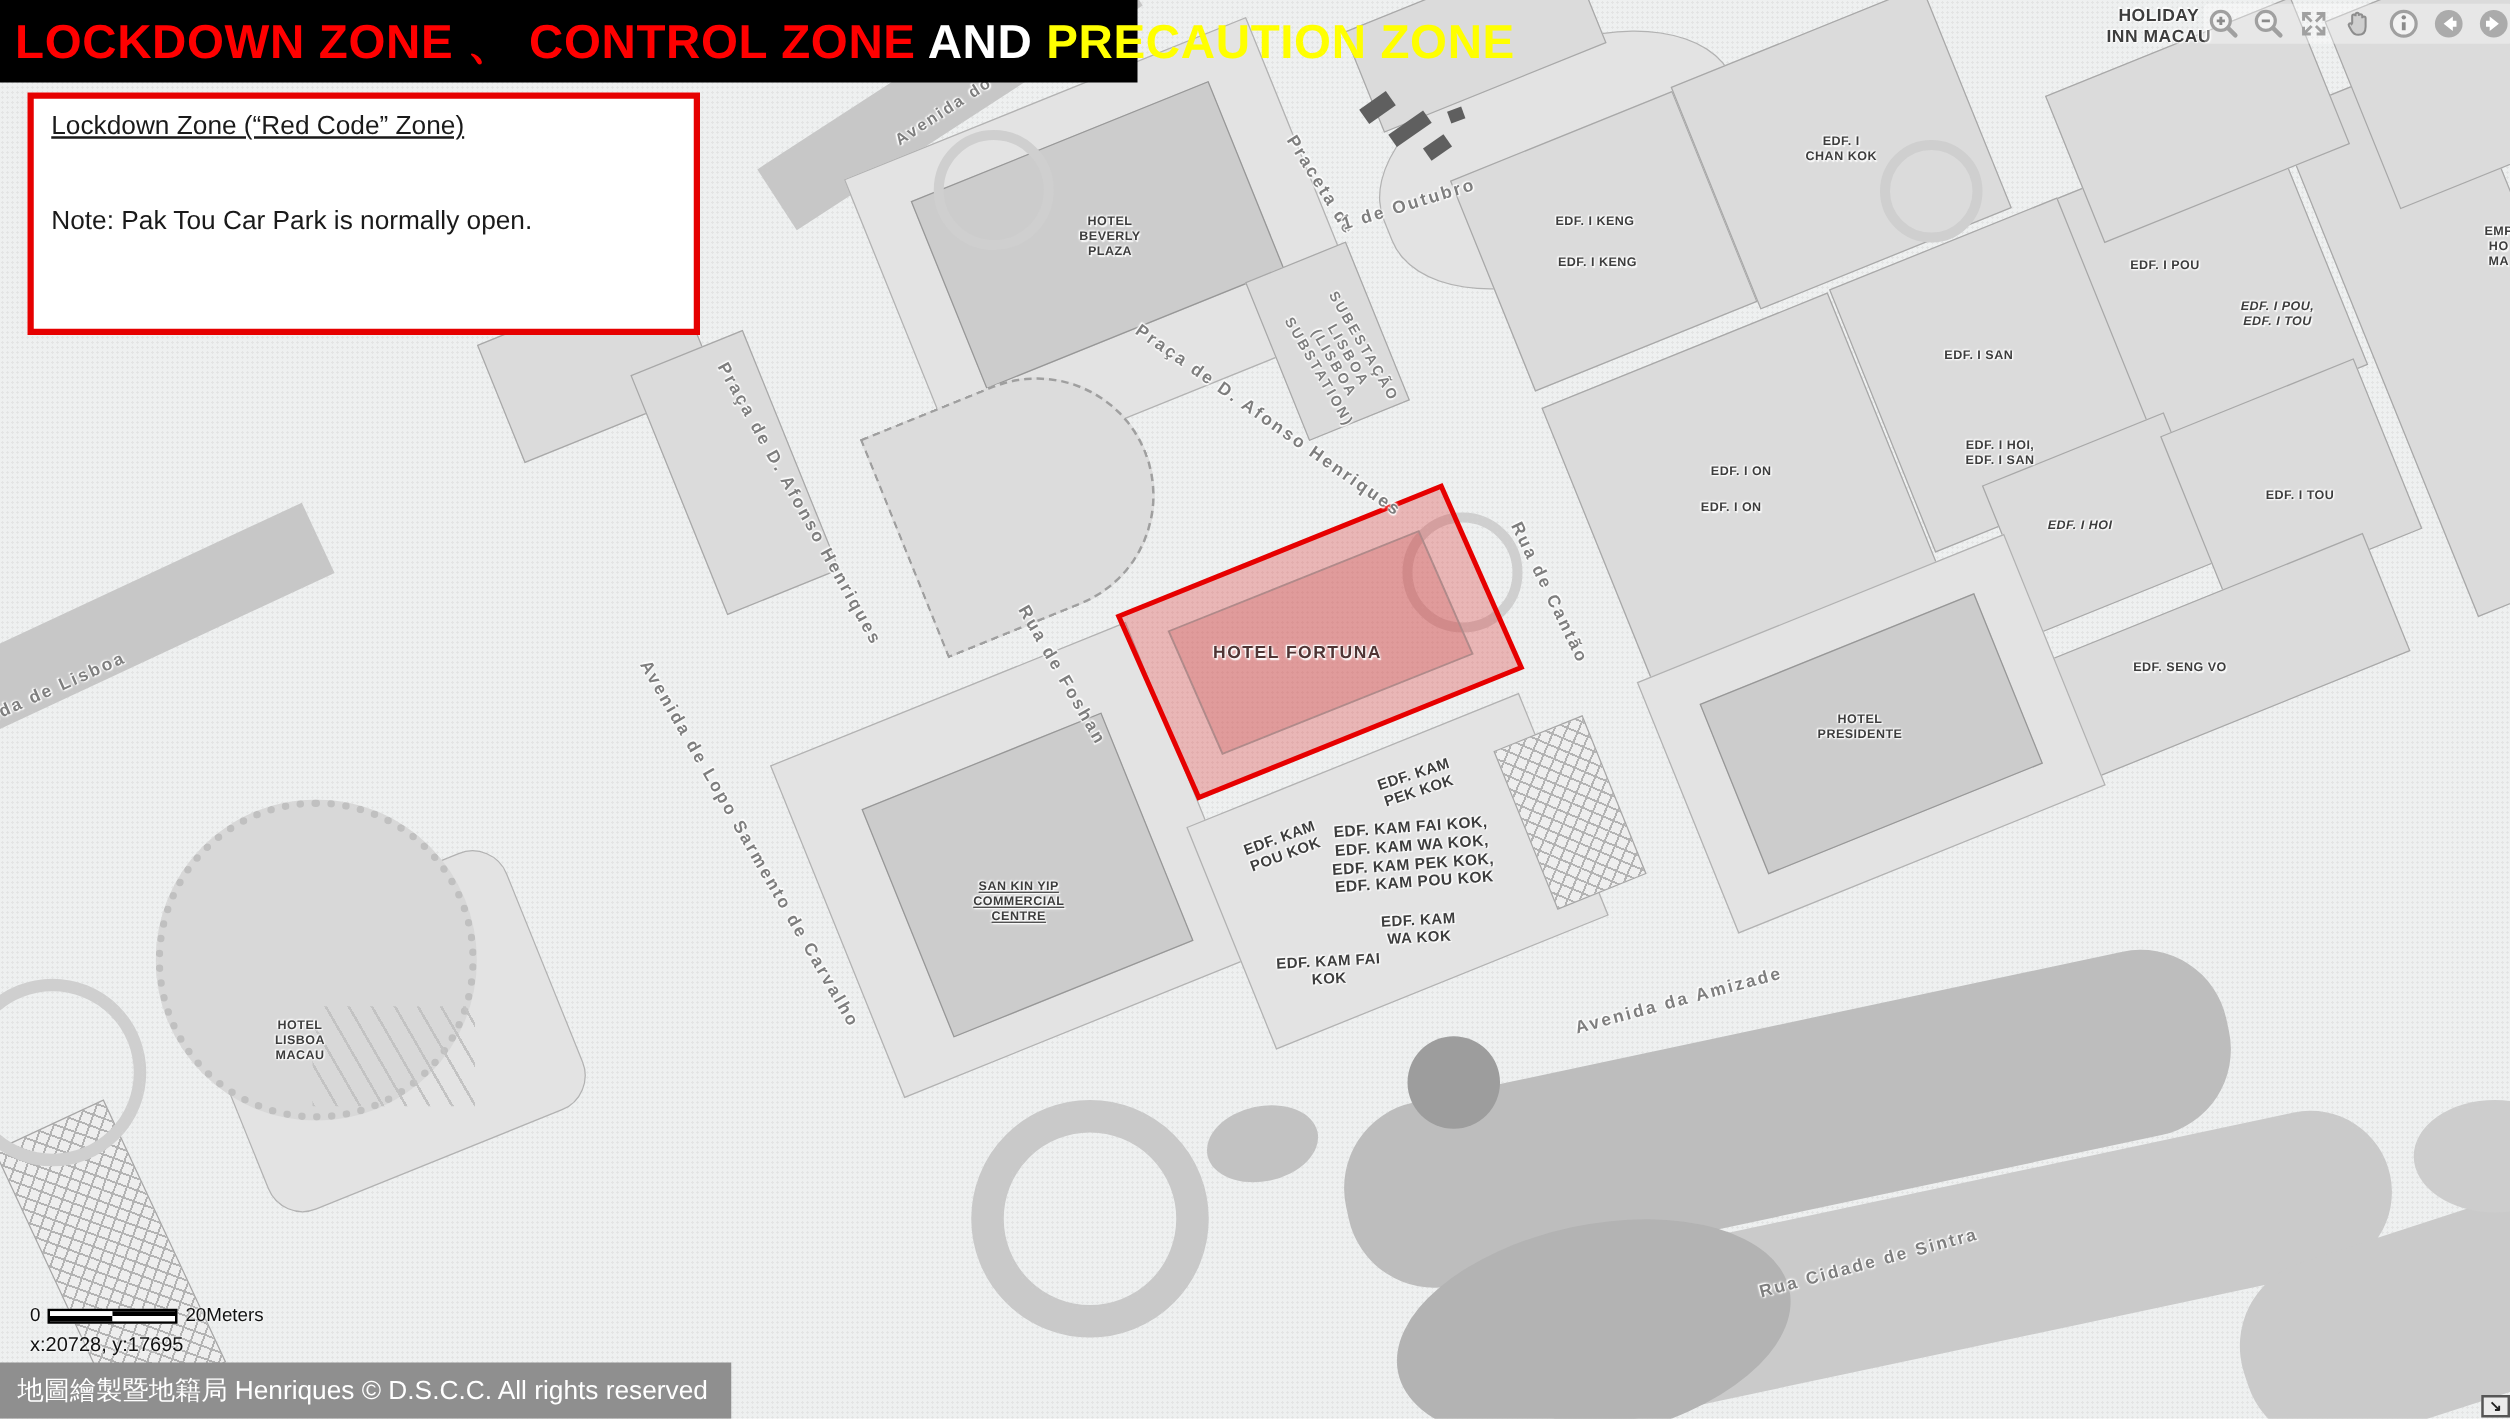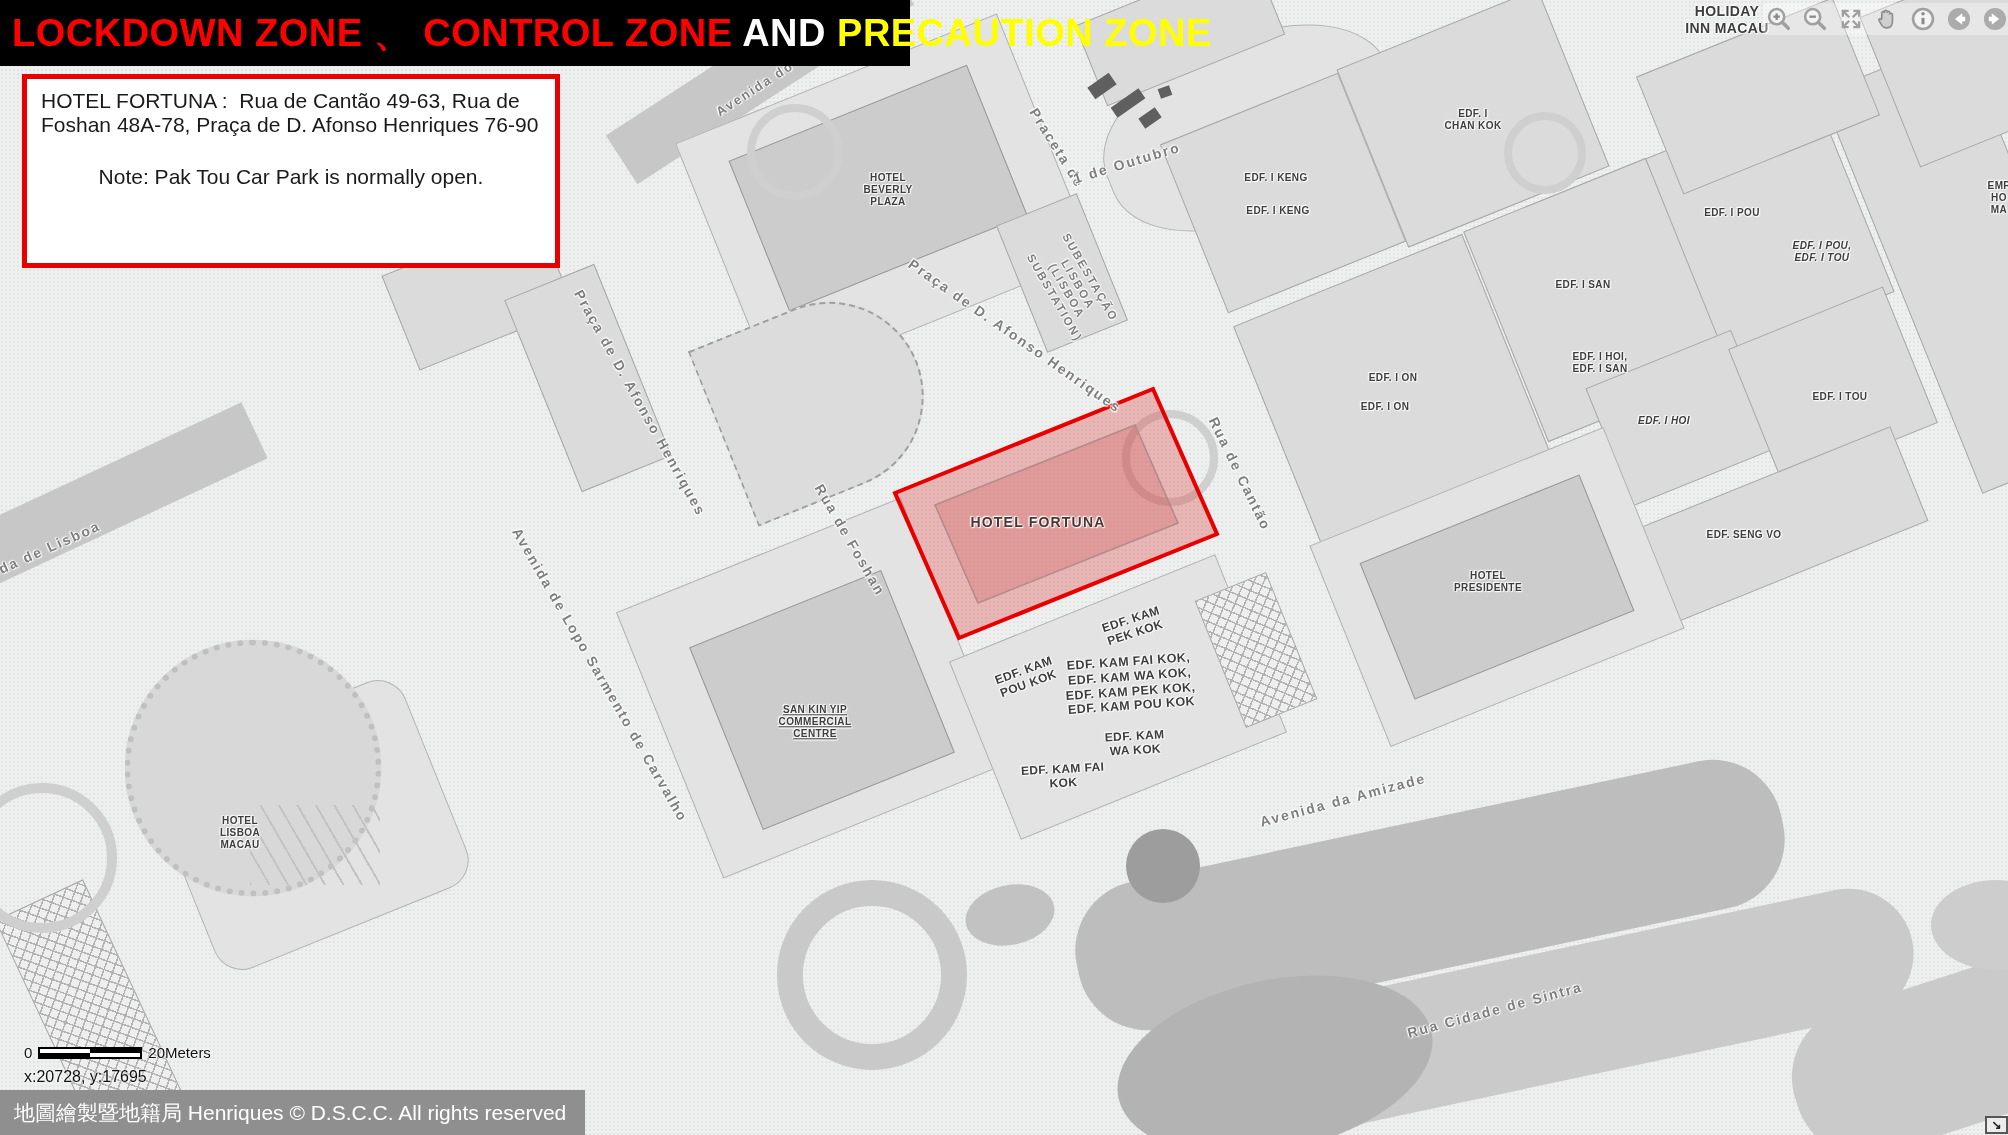--- a/index.html
+++ b/index.html
@@ -33,21 +33,21 @@
   .lbl.zone{color:#4f3434;font-size:14px;letter-spacing:1.2px;}
   
   #title-bar{position:absolute;left:0;top:0;width:910px;height:66px;background:#000;z-index:10;
     display:flex;align-items:center;padding-left:12px;box-sizing:border-box;
     font-size:38px;font-weight:bold;letter-spacing:0.5px;white-space:pre;}
   #info-box{position:absolute;left:22px;top:74px;width:538px;height:194px;background:#fff;
     border:5px solid #e60000;z-index:11;box-sizing:border-box;padding:10px 14px;
     font-size:21px;color:#1a1a1a;}
   #info-heading{text-decoration:underline;margin-bottom:3px;}
   #info-body{white-space:pre-wrap;width:505px;line-height:1.14;}
-  #info-note{margin-top:28px;text-align:center;}
+  #info-note{margin-top:52px;}
   #toolbar{position:absolute;left:1763px;top:3px;z-index:9;display:flex;gap:6px;
     background:rgba(255,255,255,0.35);border-radius:4px;padding:1px;}
   .tbtn{width:30px;height:30px;border:none;background:transparent;padding:1px;cursor:pointer;}
   .tbtn svg{width:28px;height:28px;display:block;}
   #scale-bar{position:absolute;left:24px;top:1044px;z-index:12;display:flex;align-items:center;
     font-size:15px;color:#111;text-shadow:0 0 2px #fff,0 0 3px #fff;}
   #scale-bar .bar{display:flex;border:2px solid #000;margin:0 6px;background:#fff;}
   #scale-bar .seg{width:50px;height:8px;}
   #scale-bar .seg.a{background:linear-gradient(#fff 50%,#000 50%);}
   #scale-bar .seg.b{background:linear-gradient(#000 50%,#fff 50%);}
@@ -182,21 +182,21 @@
 KOK</div>
     <div class="lbl building" style="left: 1999px; top: 198px; transform: translate(-50%, -50%) rotate(0deg);">EMP
 HO
 MA</div>
     <div class="lbl building zone" style="left: 1038px; top: 522px; transform: translate(-50%, -50%) rotate(0deg);">HOTEL FORTUNA</div>
   </div>
 
 <div id="title-bar"><span id="title-text"><span style="color: rgb(255, 0, 0);">LOCKDOWN ZONE 、 CONTROL ZONE</span><span style="color: rgb(255, 255, 255);"> AND </span><span style="color: rgb(255, 255, 0);">PRECAUTION ZONE</span></span></div>
 
 <div id="info-box">
-  <div id="info-body">HOTEL FORTUNA :  Rua de Cantão 49-63, Rua de Foshan 48A-78, Praça de D. Afonso Henriques 76-90</div>
+  <div id="info-heading">Lockdown Zone (“Red Code” Zone)</div>
   <div id="info-note">Note: Pak Tou Car Park is normally open.</div>
 </div>
 
 <div id="toolbar">
   <button class="tbtn">
     <svg viewBox="0 0 24 24">
       <circle cx="10" cy="10" r="6.5" fill="#f3f3f3" stroke="#a0a0a0" stroke-width="2.2"></circle>
       <path d="M15 15 L20 20" stroke="#a0a0a0" stroke-width="3" stroke-linecap="round"></path>
       <path d="M7.2 10 h5.6 M10 7.2 v5.6" stroke="#8b8b8b" stroke-width="2"></path>
     </svg>

